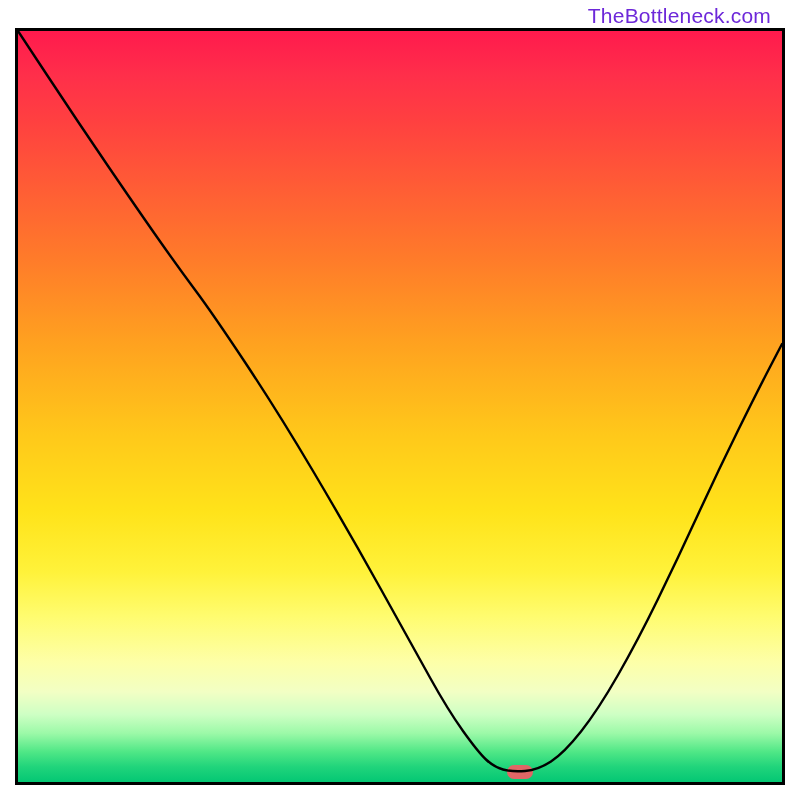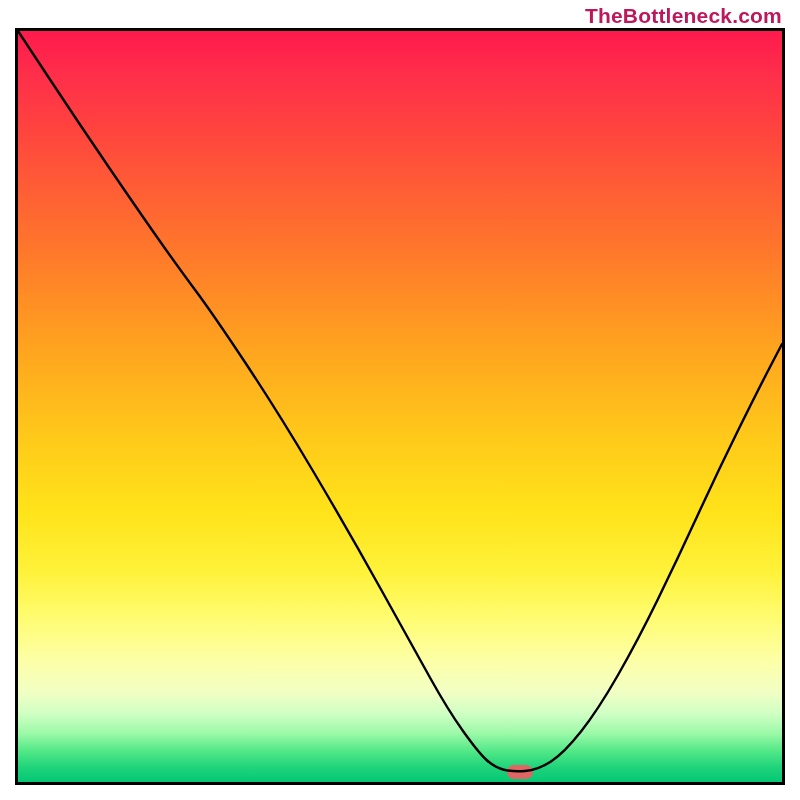--- a/index.html
+++ b/index.html
@@ -61,26 +61,26 @@
     width: 100%;
     height: 100%;
   }
   .marker {
     position: absolute;
     background: #e06666;
     border-radius: 7px;
   }
   .watermark {
     position: absolute;
-    right: 18px;
+    right: 29px;
     top: 4px;
     font-family: Arial, Helvetica, sans-serif;
     font-size: 21px;
-    font-weight: 700;
-    color: #be185d;
+    font-weight: 400;
+    color: #6d28d9;
     letter-spacing: 0.2px;
     user-select: none;
   }
 </style>
 </head>
 <body>
 
 <div class="container">
 
   <div class="watermark">TheBottleneck.com</div>

